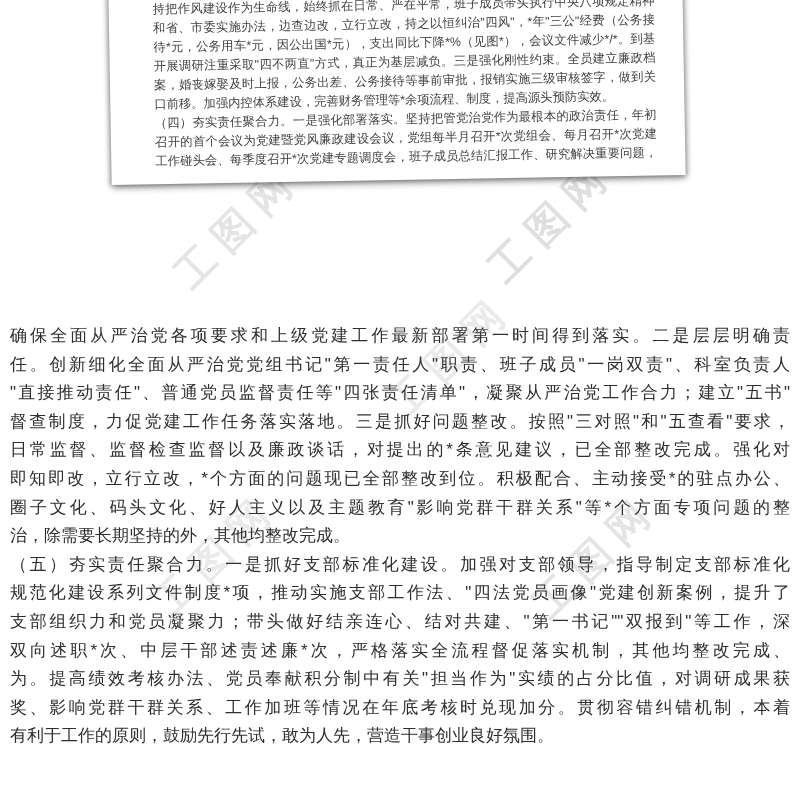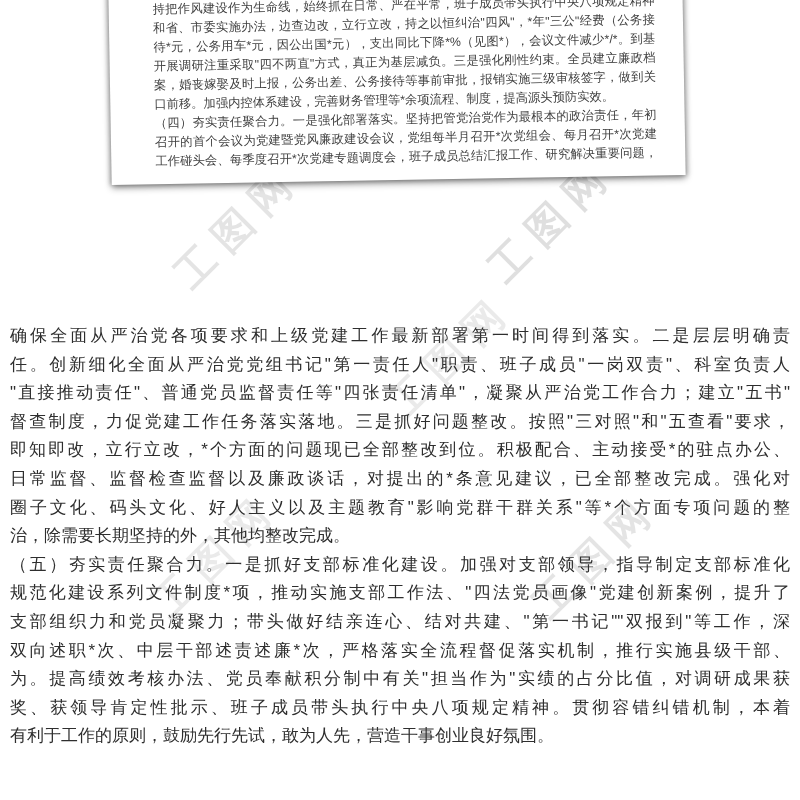--- a/index.html
+++ b/index.html
@@ -99,26 +99,26 @@
         <div class="pline">召开的首个会议为党建暨党风廉政建设会议，党组每半月召开*次党组会、每月召开*次党建</div>
         <div class="pline">工作碰头会、每季度召开*次党建专题调度会，班子成员总结汇报工作、研究解决重要问题，</div>
       </div>
   </div>
 
   <div class="body-text">
       <div class="bline">确保全面从严治党各项要求和上级党建工作最新部署第一时间得到落实。二是层层明确责</div>
       <div class="bline">任。创新细化全面从严治党党组书记"第一责任人"职责、班子成员"一岗双责"、科室负责人</div>
       <div class="bline">"直接推动责任"、普通党员监督责任等"四张责任清单"，凝聚从严治党工作合力；建立"五书"</div>
       <div class="bline">督查制度，力促党建工作任务落实落地。三是抓好问题整改。按照"三对照"和"五查看"要求，</div>
+      <div class="bline">日常监督、监督检查监督以及廉政谈话，对提出的*条意见建议，已全部整改完成。强化对</div>
       <div class="bline">即知即改，立行立改，*个方面的问题现已全部整改到位。积极配合、主动接受*的驻点办公、</div>
-      <div class="bline">日常监督、监督检查监督以及廉政谈话，对提出的*条意见建议，已全部整改完成。强化对</div>
       <div class="bline">圈子文化、码头文化、好人主义以及主题教育"影响党群干群关系"等*个方面专项问题的整</div>
       <div class="bline last">治，除需要长期坚持的外，其他均整改完成。</div>
       <div class="bline">（五）夯实责任聚合力。一是抓好支部标准化建设。加强对支部领导，指导制定支部标准化</div>
       <div class="bline">规范化建设系列文件制度*项，推动实施支部工作法、"四法党员画像"党建创新案例，提升了</div>
       <div class="bline">支部组织力和党员凝聚力；带头做好结亲连心、结对共建、"第一书记""双报到"等工作，深</div>
-      <div class="bline">双向述职*次、中层干部述责述廉*次，严格落实全流程督促落实机制，推行实施县级干部、</div>
+      <div class="bline">双向述职*次、中层干部述责述廉*次，严格落实全流程督促落实机制，其他均整改完成、</div>
       <div class="bline">为。提高绩效考核办法、党员奉献积分制中有关"担当作为"实绩的占分比值，对调研成果获</div>
-      <div class="bline">奖、获领导肯定性批示、班子成员带头执行中央八项规定精神。贯彻容错纠错机制，本着</div>
+      <div class="bline">奖、影响党群干群关系、工作加班等情况在年底考核时兑现加分。贯彻容错纠错机制，本着</div>
       <div class="bline last">有利于工作的原则，鼓励先行先试，敢为人先，营造干事创业良好氛围。</div>
     </div>
 
 </div>
 
 </body></html>

